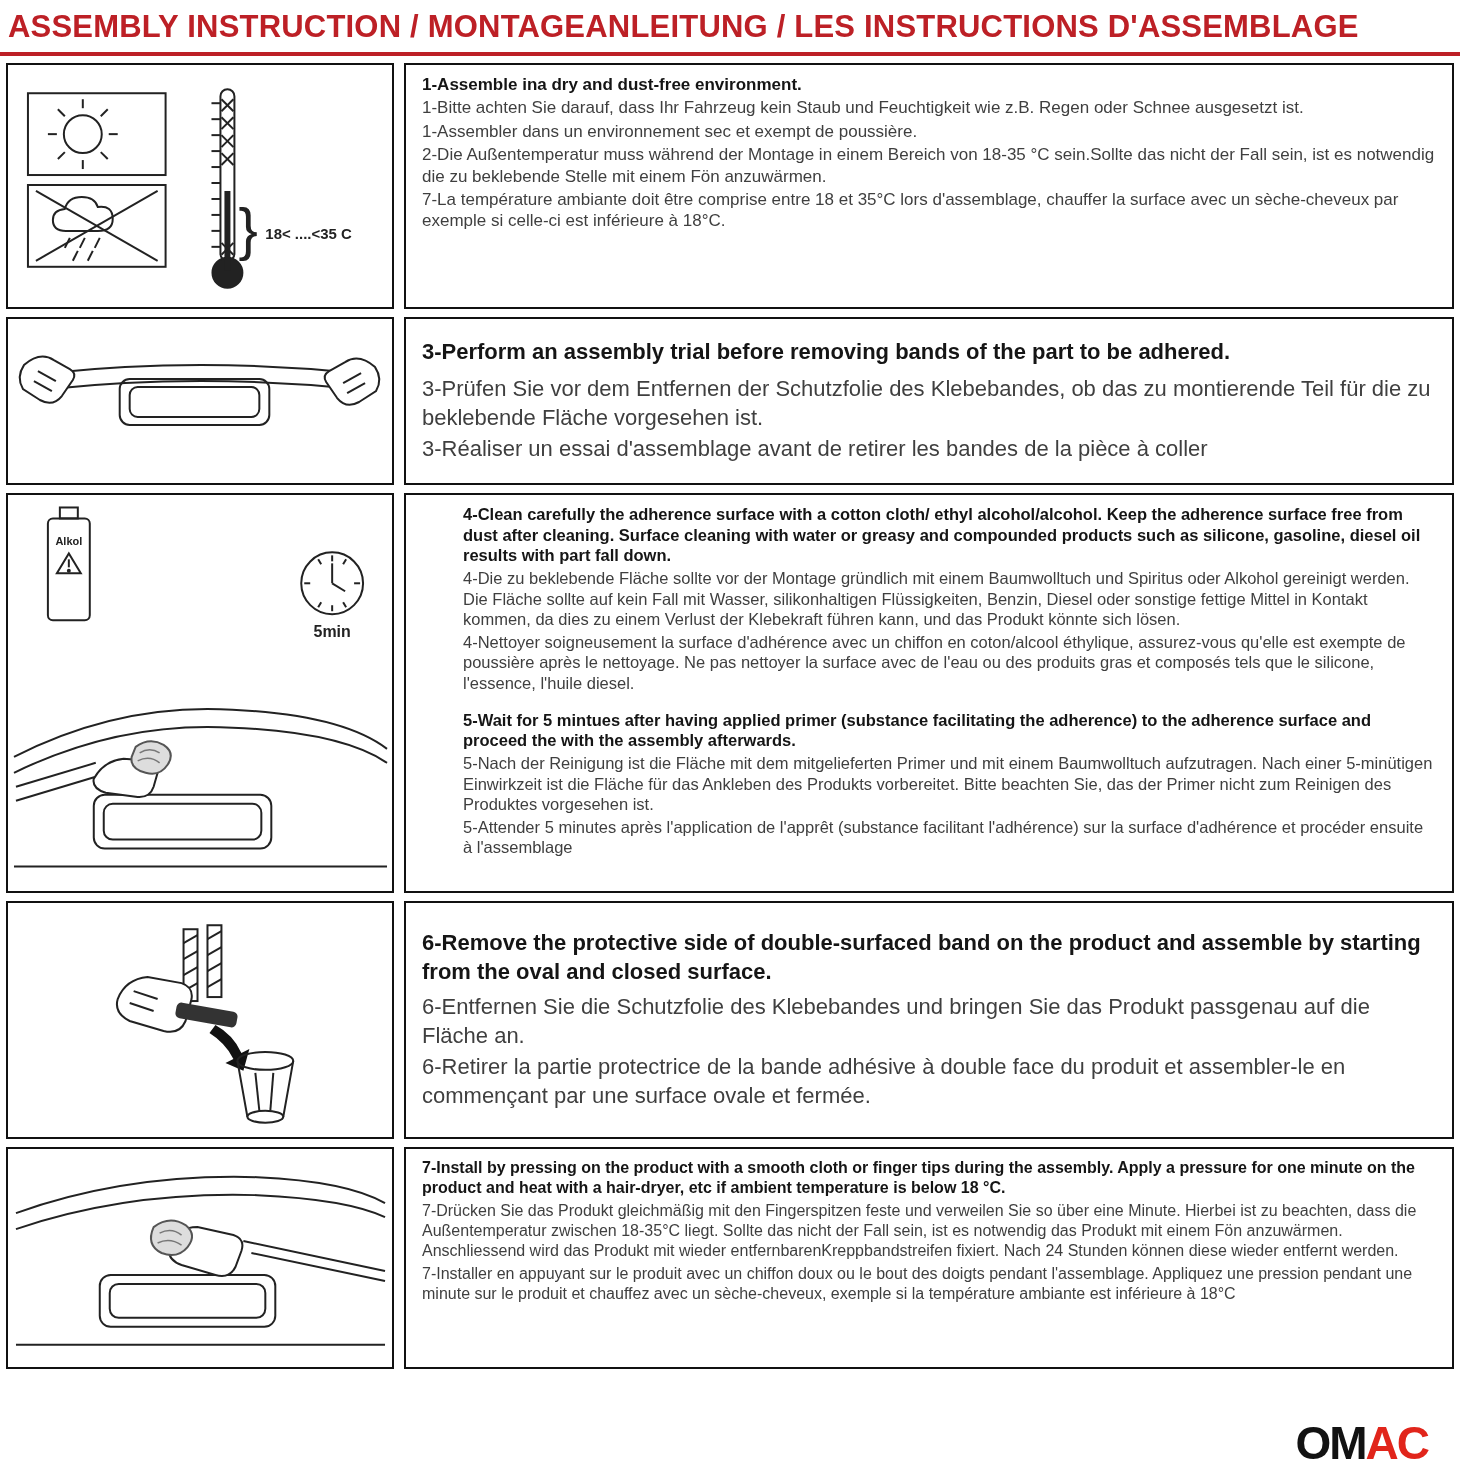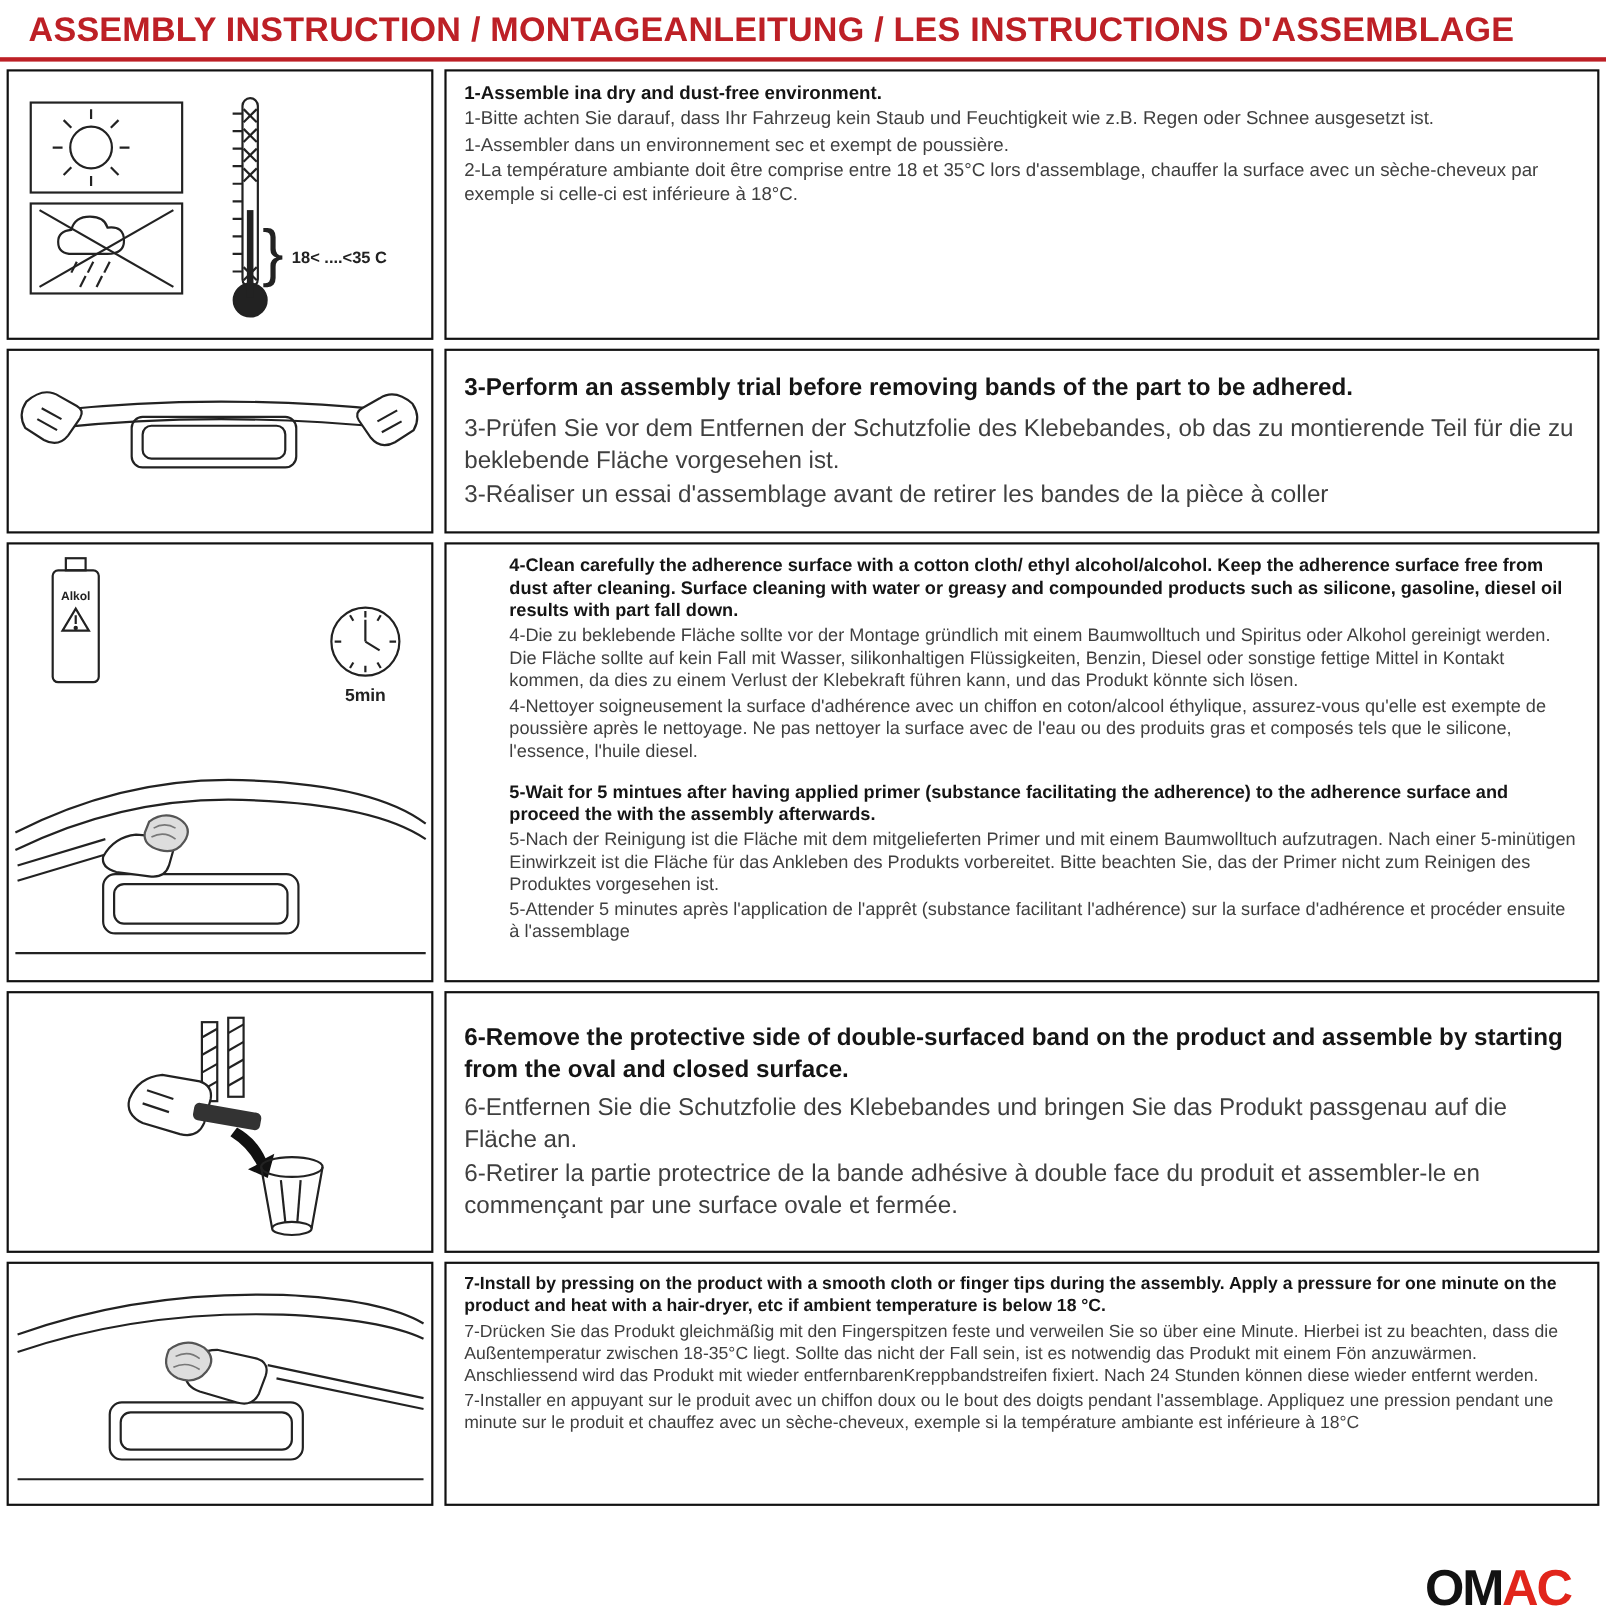--- a/index.html
+++ b/index.html
@@ -9,21 +9,21 @@
     background: #ffffff;
     font-family: "Liberation Sans", sans-serif;
     position: relative;
     overflow: hidden;
   }
   .page-title {
     color: #bd2026;
     font-weight: 800;
     font-size: 31px;
     letter-spacing: 0.2px;
-    padding: 9px 26px 7px 26px;
+    padding: 9px 26px 7px 8px;
     border-bottom: 4px solid #bd2026;
     white-space: nowrap;
   }
   .rows { padding: 7px 6px 0 6px; display: flex; flex-direction: column; gap: 8px; }
   .row { display: flex; gap: 10px; align-items: stretch; }
   .illus-box {
     width: 388px; min-width: 388px;
     border: 2px solid #111;
     background: #fff;
     display: flex; align-items: center; justify-content: center;
@@ -118,21 +118,22 @@
             <line x1="226" y1="172" x2="214" y2="184"></line>
         </g>
         <text x="231" y="178" font-size="58" fill="#222">}</text>
         <text x="258" y="168" font-size="15" font-weight="bold" fill="#222">18&lt; ....&lt;35 C</text>
       </svg>
     </div>
     <div class="text-box s1 h1">
       <p class="b">1-Assemble ina dry and dust-free environment.</p>
       <p>1-Bitte achten Sie darauf, dass Ihr Fahrzeug kein Staub und Feuchtigkeit wie z.B. Regen oder Schnee ausgesetzt ist.</p>
       <p>1-Assembler dans un environnement sec et exempt de poussière.</p>
-      <p>2-La température ambiante doit être comprise entre 18 et 35°C lors d'assemblage, chauffer la surface avec un sèche-cheveux par exemple si celle-ci est inférieure à 18°C.</p>
+      <p>2-Die Außentemperatur muss während der Montage in einem Bereich von 18-35 °C  sein.Sollte das nicht der Fall sein, ist es notwendig die zu beklebende Stelle mit einem Fön anzuwärmen.</p>
+      <p>7-La température ambiante doit être comprise entre 18 et 35°C lors d'assemblage, chauffer la surface avec un sèche-cheveux par exemple si celle-ci est inférieure à 18°C.</p>
     </div>
   </div>
 
   <div class="row">
     <div class="illus-box h2">
       <svg width="384" height="228" viewBox="0 0 385 228">
         <g class="lineart">
           <path d="M42 86 Q192 70 348 86"></path>
           <path d="M42 102 Q192 86 348 102"></path>
           <path d="M42 86 L42 102"></path>

